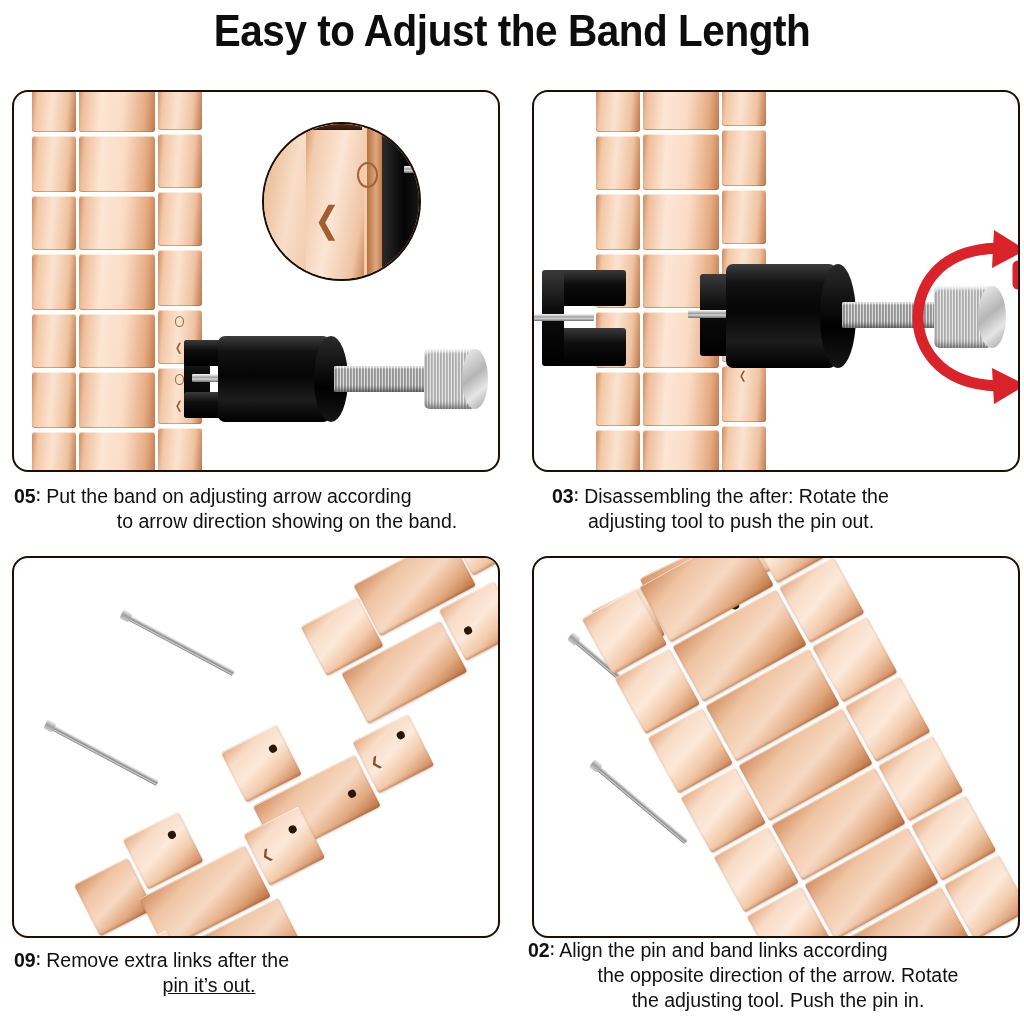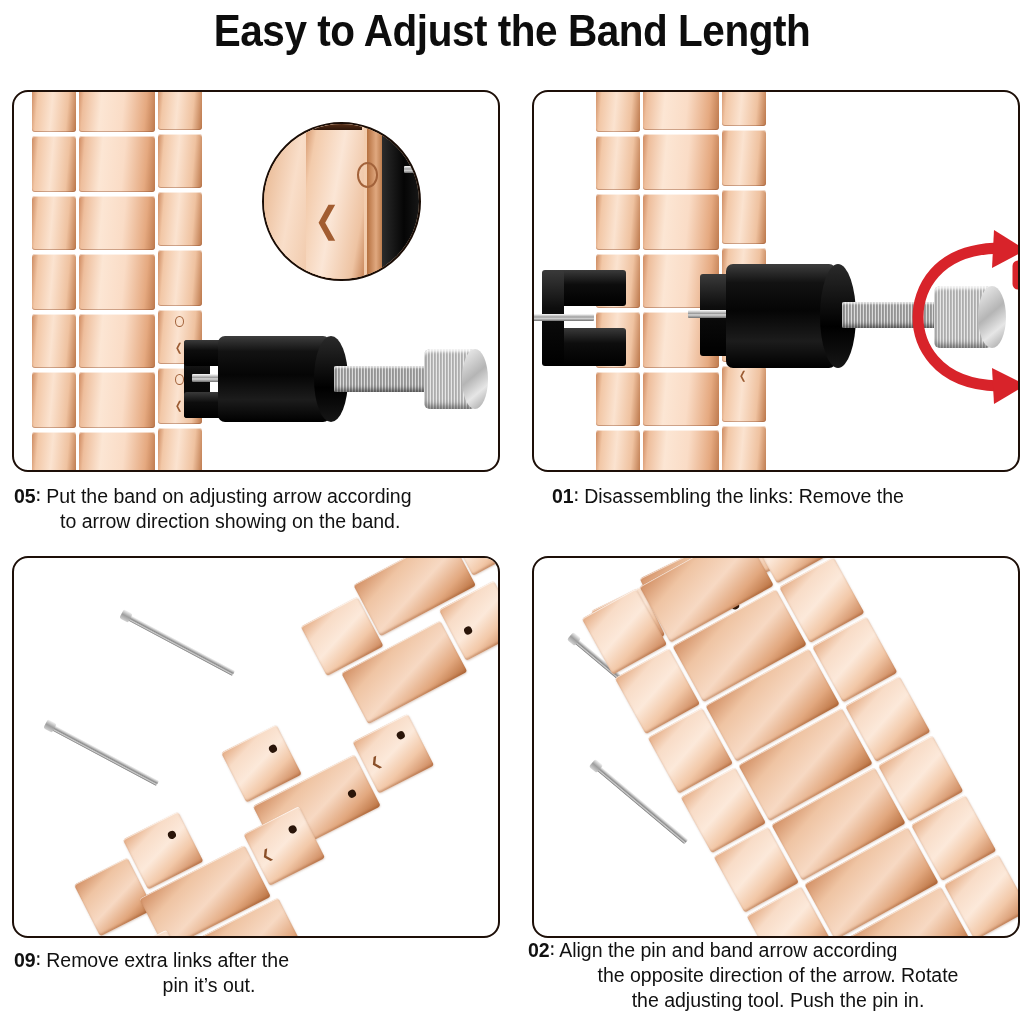--- a/index.html
+++ b/index.html
@@ -31,23 +31,23 @@
     position:absolute;font-size:19.5px;line-height:25px;color:#111;
     font-family:"Liberation Sans",sans-serif;
   }
   .caption .num{font-weight:700;}
   .caption .colon{font-weight:400;}
   #cap1{left:14px;top:484px;width:500px;text-align:left;}
   #cap2{left:552px;top:484px;width:470px;text-align:left;}
   #cap3{left:14px;top:948px;width:480px;text-align:left;}
   #cap4{left:528px;top:938px;width:500px;text-align:left;}
   .cap-l2{display:block;text-align:center;}
-  #cap1 .cap-l2{text-align:left;padding-left:46px;}
+  #cap1 .cap-l2{text-align:center;padding-left:46px;}
   #cap2 .cap-l2{text-align:left;padding-left:36px;}
-  #cap3 .cap-l2{text-align:center;padding-right:90px;}
+  #cap3 .cap-l2{text-align:center;padding-right:90px;text-decoration:underline;}
   #cap4 .cap-l2{text-align:center;}
   #cap4 .cap-l3{display:block;text-align:center;}
 
   
   .band-v{position:absolute;}
   .lk{
     position:absolute;border-radius:3px;
     background:linear-gradient(95deg,#d9936a 0%,#f0c2a2 10%,#fbe2cf 34%,#f7d6bd 62%,#e2a57d 88%,#c07c51 100%);
     box-shadow:inset 0 1px 0 rgba(255,255,255,.55), inset 0 -1px 0 rgba(140,70,35,.4);
   }
@@ -365,30 +365,31 @@
     </div>
   </div>
 
   <div class="caption" id="cap1">
     <span class="num">05</span><span class="colon">∶</span>
     <span>Put the band on adjusting arrow according</span>
     <span class="cap-l2">to arrow direction showing on the band.</span>
   </div>
 
   <div class="caption" id="cap2">
-    <span class="num">01</span><span class="colon">∶</span>
-    <span>Disassembling the links: Remove the</span>
+    <span class="num">03</span><span class="colon">∶</span>
+    <span>Disassembling the after: Rotate the</span>
+    <span class="cap-l2">adjusting tool to push the pin out.</span>
   </div>
 
   <div class="caption" id="cap3">
     <span class="num">09</span><span class="colon">∶</span>
     <span>Remove extra links after the</span>
     <span class="cap-l2">pin it’s out.</span>
   </div>
 
   <div class="caption" id="cap4">
     <span class="num">02</span><span class="colon">∶</span>
-    <span>Align the pin and band arrow according</span>
+    <span>Align the pin and band links according</span>
     <span class="cap-l2">the opposite direction of the arrow. Rotate</span>
     <span class="cap-l3">the adjusting tool. Push the pin in.</span>
   </div>
 
 </div>
 
 </body></html>

